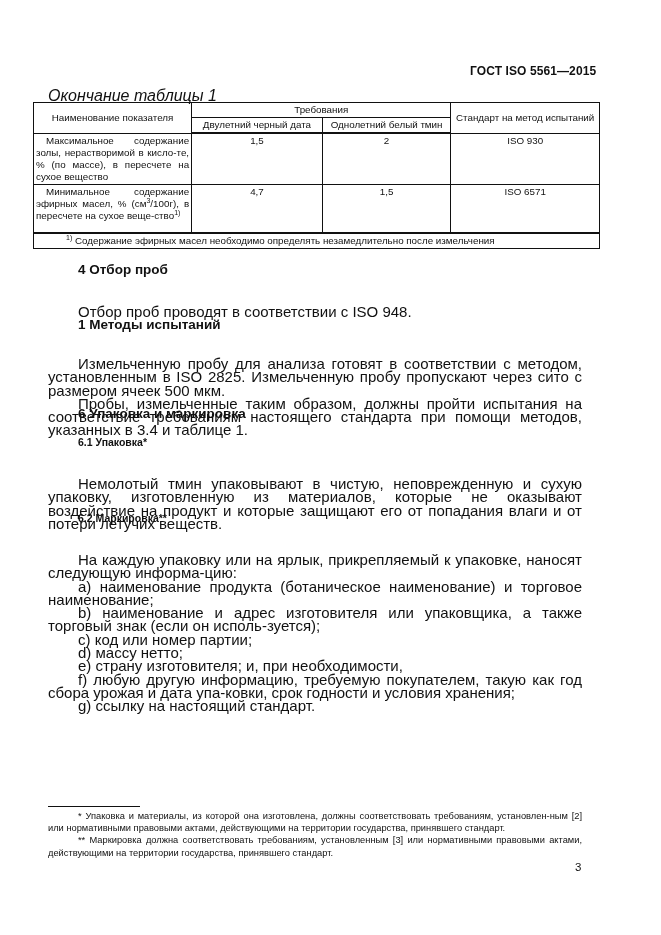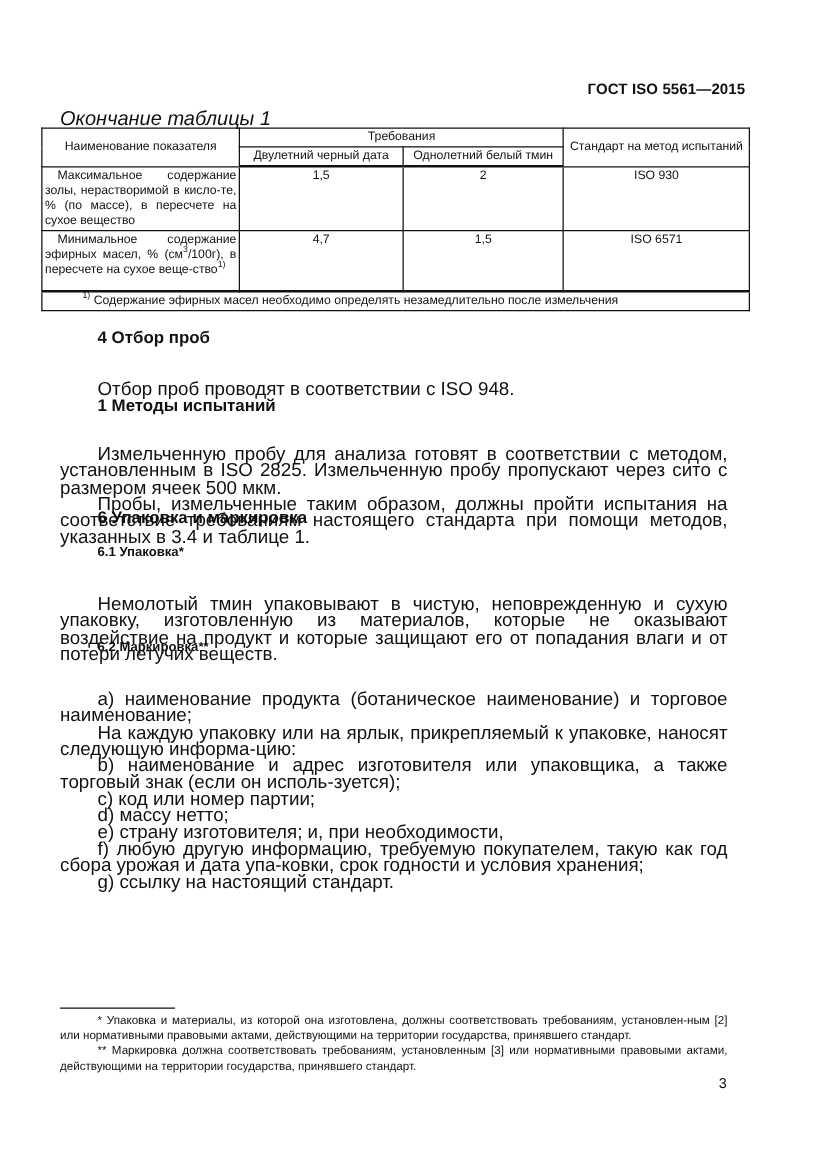--- a/index.html
+++ b/index.html
@@ -90,22 +90,22 @@
 </div>
 
 <div class="abs h2" style="top:406px;">6 Упаковка и маркировка</div>
 <div class="abs h3" style="top:436px;text-align:right;">6.1 Упаковка*</div>
 <div class="abs para" style="top:461px;">
   <p>Немолотый тмин упаковывают в чистую, неповрежденную и сухую упаковку, изготовленную из материалов, которые не оказывают воздействие на продукт и которые защищают его от попадания влаги и от потери летучих веществ.</p>
 </div>
 
 <div class="abs h3" style="top:512px;">6.2 Маркировка**</div>
 <div class="abs para" style="top:537px;">
+  <p>На каждую упаковку или на ярлык, прикрепляемый к упаковке, наносят следующую информа-цию:</p>
   <p>a) наименование продукта (ботаническое наименование) и торговое наименование;</p>
-  <p>На каждую упаковку или на ярлык, прикрепляемый к упаковке, наносят следующую информа-цию:</p>
   <p>b) наименование и адрес изготовителя или упаковщика, а также торговый знак (если он исполь-зуется);</p>
   <p>c) код или номер партии;</p>
   <p>d) массу нетто;</p>
   <p>e) страну изготовителя; и, при необходимости,</p>
   <p>f) любую другую информацию, требуемую покупателем, такую как год сбора урожая и дата упа-ковки, срок годности и условия хранения;</p>
   <p>g) ссылку на настоящий стандарт.</p>
 </div>
 
 <div class="abs fn-rule"></div>
 <div class="abs footnotes">

